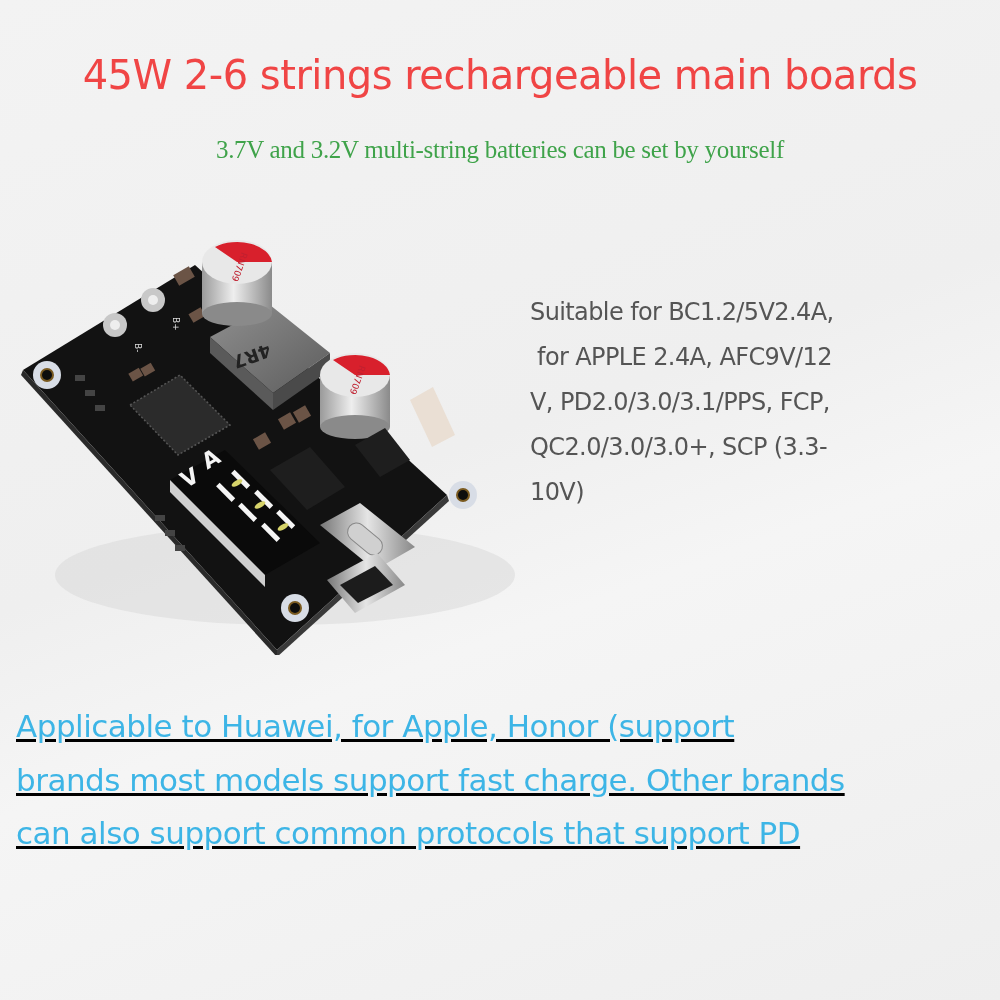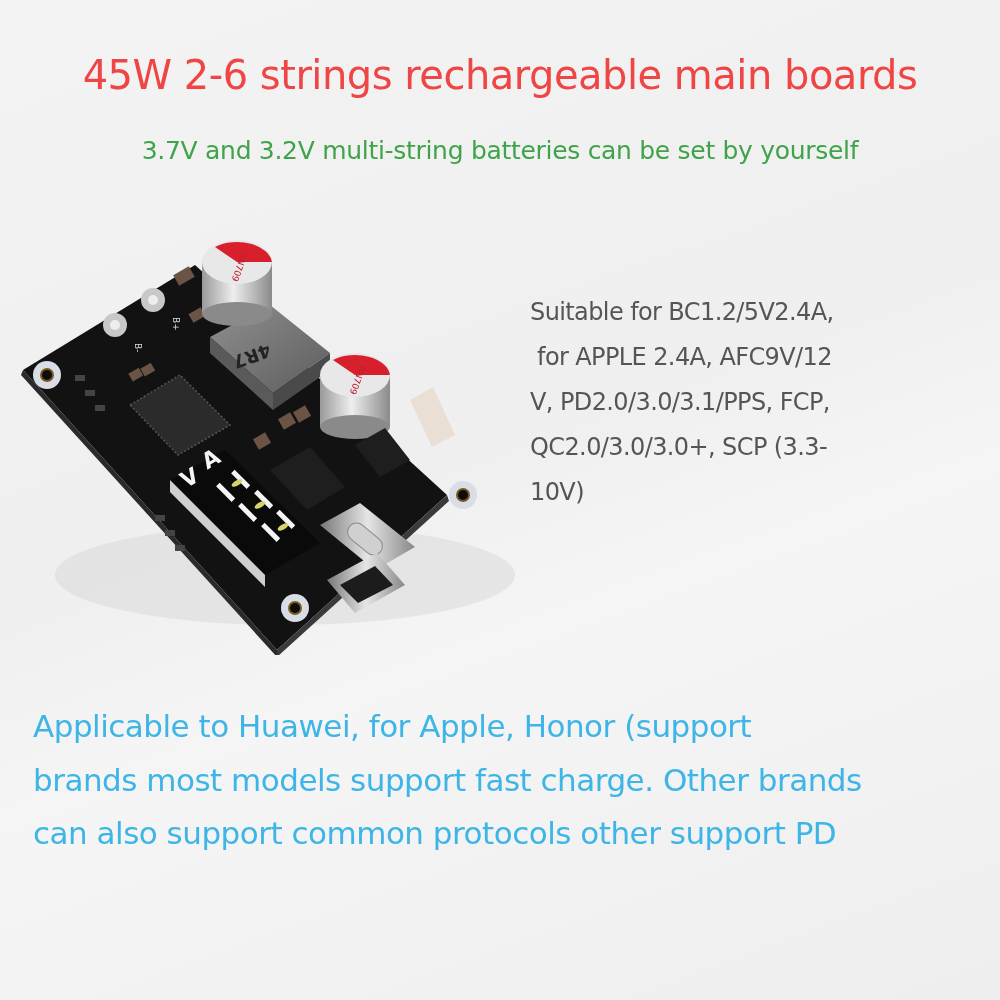--- a/index.html
+++ b/index.html
@@ -8,30 +8,30 @@
     background: linear-gradient(160deg, #f3f3f3 0%, #efefef 45%, #f5f5f5 60%, #eeeeee 100%);
     font-family: "DejaVu Sans", "Liberation Sans", sans-serif;
   }
   .title {
     position: absolute; left: 0; top: 52px; width: 1000px; text-align: center;
     font-size: 40px; font-weight: normal; color: #f04545; letter-spacing: -0.5px;
     white-space: nowrap;
   }
   .subtitle {
     position: absolute; left: 0; top: 136px; width: 1000px; text-align: center;
-    font-size: 25px; color: #3fa34a; letter-spacing: -0.3px; white-space: nowrap;
+    font-size: 25px; color: #3fa34a; letter-spacing: -0.3px; white-space: nowrap; font-family: Liberation Serif, serif;
   }
   .protocols {
     position: absolute; left: 530px; top: 290px; width: 440px;
   }
   .protocols div {
     font-size: 24px; color: #555555; line-height: 45px; white-space: nowrap; letter-spacing: -0.6px;
   }
   .brands {
-    position: absolute; left: 33px; top: 700px; width: 950px;
+    position: absolute; left: 16px; top: 700px; width: 950px; text-decoration: underline;
   }
   .brands div {
     font-size: 31px; color: #3db5e6; line-height: 53.5px; white-space: nowrap; letter-spacing: -0.5px;
   }
   .board { position: absolute; left: 15px; top: 225px; width: 500px; height: 430px; }
 </style>
 </head>
 <body>
 
 <div class="title">45W 2-6 strings rechargeable main boards</div>
@@ -166,14 +166,14 @@
   <div>Suitable for BC1.2/5V2.4A,</div>
   <div style="white-space:pre"> for APPLE 2.4A, AFC9V/12</div>
   <div>V, PD2.0/3.0/3.1/PPS, FCP,</div>
   <div>QC2.0/3.0/3.0+, SCP (3.3-</div>
   <div>10V)</div>
 </div>
 
 <div class="brands">
   <div>Applicable to Huawei, for Apple, Honor (support</div>
   <div>brands most models support fast charge. Other brands</div>
-  <div>can also support common protocols other support PD</div>
+  <div>can also support common protocols that support PD</div>
 </div>
 
 </body></html>

